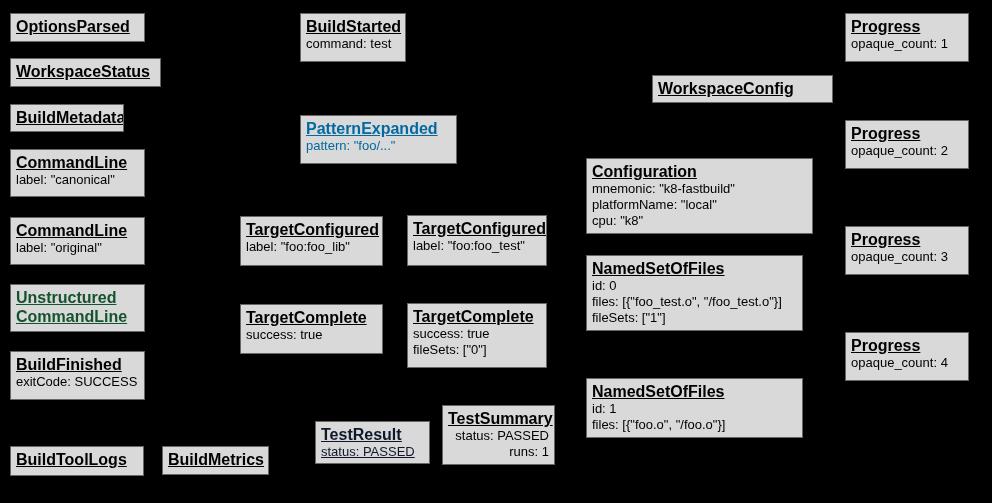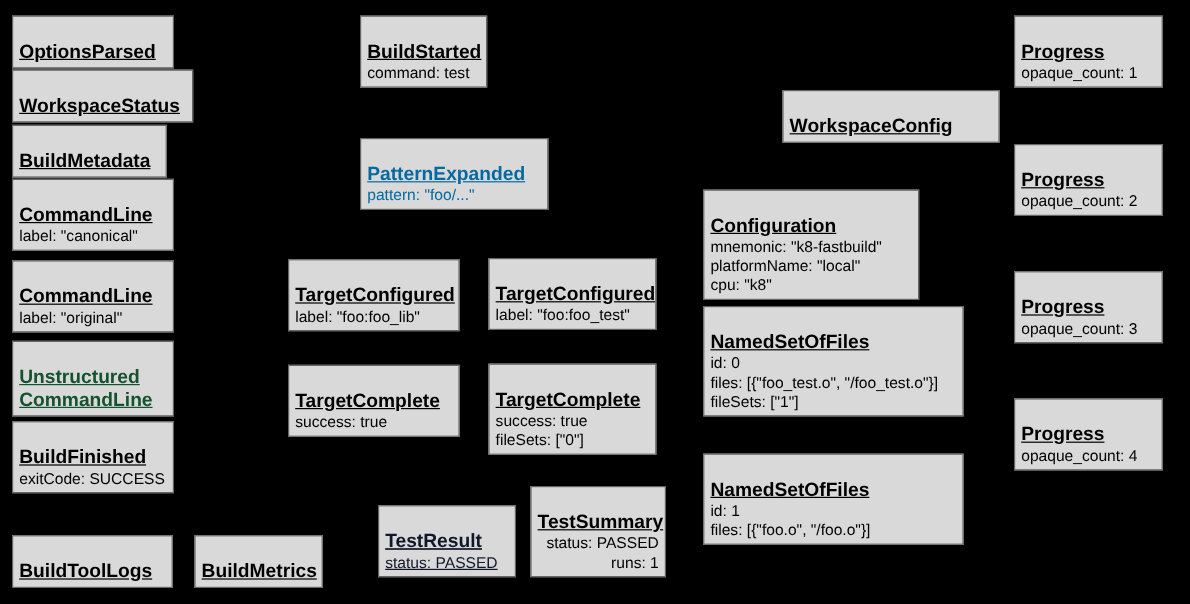--- a/index.html
+++ b/index.html
@@ -27,39 +27,38 @@
     padding: 3px 5px 3px 5px;
     overflow: hidden;
   }
   .node-title {
     font-size: 16px;
     font-weight: bold;
     line-height: 19px;
     text-decoration: underline;
     white-space: pre-line;
     letter-spacing: 0px;
-    margin-top: 17px;
   }
   .node-line {
     font-size: 13px;
     line-height: 16px;
     white-space: nowrap;
   }
 </style>
 </head>
 <body>
 
 <div id="diagram" style="background: rgb(0, 0, 0);">
     <div class="node" style="left: 10px; top: 13px; width: 135px; min-height: 29px; background: rgb(217, 217, 217); border-color: rgb(102, 102, 102); color: rgb(0, 0, 0);">
       <div class="node-title">OptionsParsed</div>
     </div>
     <div class="node" style="left: 10px; top: 58px; width: 151px; min-height: 29px; background: rgb(217, 217, 217); border-color: rgb(102, 102, 102); color: rgb(0, 0, 0);">
       <div class="node-title">WorkspaceStatus</div>
     </div>
-    <div class="node" style="left: 10px; top: 104px; width: 129px; min-height: 28px; background: rgb(217, 217, 217); border-color: rgb(102, 102, 102); color: rgb(0, 0, 0);">
+    <div class="node" style="left: 10px; top: 104px; width: 114px; min-height: 28px; background: rgb(217, 217, 217); border-color: rgb(102, 102, 102); color: rgb(0, 0, 0);">
       <div class="node-title">BuildMetadata</div>
     </div>
     <div class="node" style="left: 10px; top: 149px; width: 135px; min-height: 48px; background: rgb(217, 217, 217); border-color: rgb(102, 102, 102); color: rgb(0, 0, 0);">
       <div class="node-title">CommandLine</div>
       <div class="node-line">label: "canonical"</div>
     </div>
     <div class="node" style="left: 10px; top: 217px; width: 135px; min-height: 48px; background: rgb(217, 217, 217); border-color: rgb(102, 102, 102); color: rgb(0, 0, 0);">
       <div class="node-title">CommandLine</div>
       <div class="node-line">label: "original"</div>
     </div>
@@ -107,21 +106,21 @@
       <div class="node-line">status: PASSED</div>
     </div>
     <div class="node" style="left: 442px; top: 405px; width: 113px; min-height: 60px; background: rgb(217, 217, 217); border-color: rgb(102, 102, 102); color: rgb(0, 0, 0); text-align: right;">
       <div class="node-title">TestSummary</div>
       <div class="node-line">status: PASSED</div>
       <div class="node-line">runs: 1</div>
     </div>
     <div class="node" style="left: 652px; top: 75px; width: 181px; min-height: 28px; background: rgb(217, 217, 217); border-color: rgb(102, 102, 102); color: rgb(0, 0, 0);">
       <div class="node-title">WorkspaceConfig</div>
     </div>
-    <div class="node" style="left: 586px; top: 158px; width: 180px; min-height: 76px; background: rgb(217, 217, 217); border-color: rgb(102, 102, 102); color: rgb(0, 0, 0);">
+    <div class="node" style="left: 586px; top: 158px; width: 227px; min-height: 76px; background: rgb(217, 217, 217); border-color: rgb(102, 102, 102); color: rgb(0, 0, 0);">
       <div class="node-title">Configuration</div>
       <div class="node-line">mnemonic: "k8-fastbuild"</div>
       <div class="node-line">platformName: "local"</div>
       <div class="node-line">cpu: "k8"</div>
     </div>
     <div class="node" style="left: 586px; top: 255px; width: 217px; min-height: 76px; background: rgb(217, 217, 217); border-color: rgb(102, 102, 102); color: rgb(0, 0, 0);">
       <div class="node-title">NamedSetOfFiles</div>
       <div class="node-line">id: 0</div>
       <div class="node-line">files: [{"foo_test.o", "/foo_test.o"}]</div>
       <div class="node-line">fileSets: ["1"]</div>

